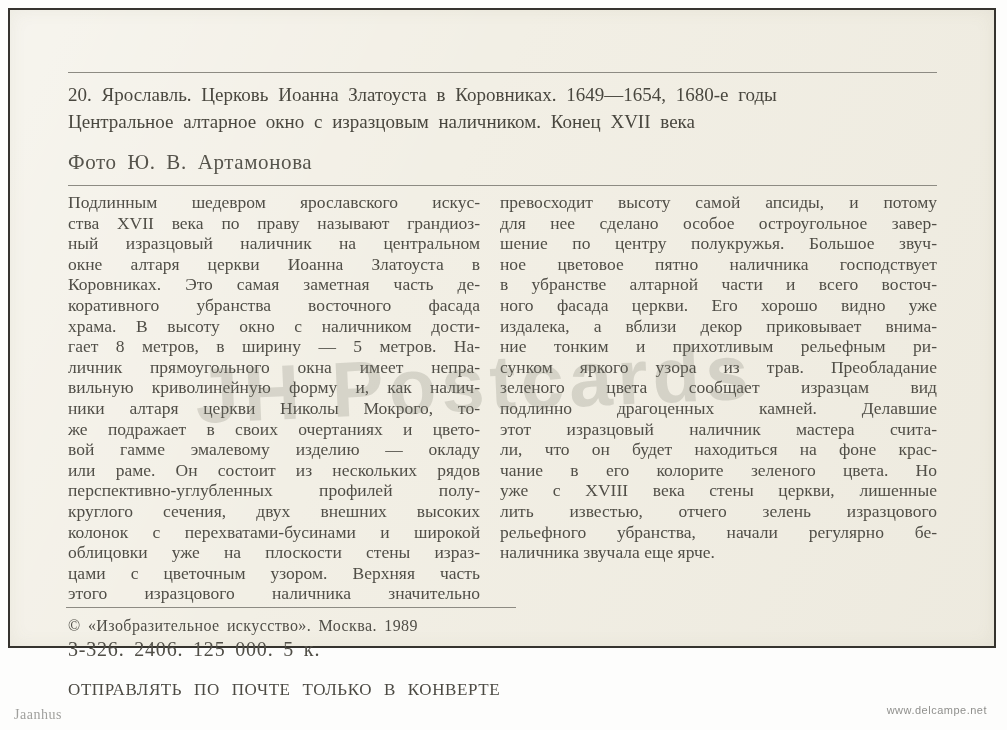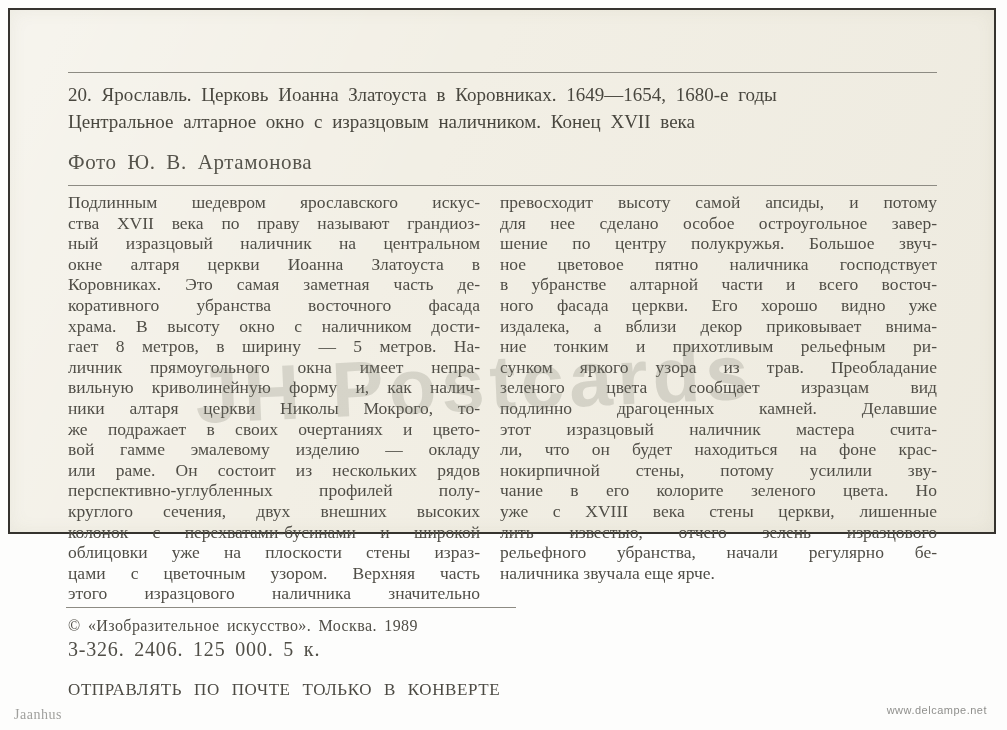--- a/index.html
+++ b/index.html
@@ -16,21 +16,21 @@
   body {
     position: relative;
     background: var(--page-background);
     font-family: "Liberation Serif", "DejaVu Serif", serif;
     color: var(--text);
     overflow: hidden;
   }
   .postcard {
     position: absolute;
     left: 8px; top: 8px;
-    width: 988px; height: 526px;
+    width: 988px; height: 640px;
     border: 2px solid var(--card-border);
     background:
       linear-gradient(115deg, rgba(255,255,255,0.35) 0%, rgba(255,255,255,0) 40%, rgba(205,200,180,0.12) 100%),
       var(--card-background);
     box-shadow: inset 0 0 18px rgba(120,110,80,0.08);
   }
   .rule {
     position: absolute;
     height: 1px;
     background: var(--rule);
@@ -168,21 +168,20 @@
       <div>ное цветовое пятно наличника господствует</div>
       <div>в убранстве алтарной части и всего восточ-</div>
       <div>ного фасада церкви. Его хорошо видно уже</div>
       <div>издалека, а вблизи декор приковывает внима-</div>
       <div>ние тонким и прихотливым рельефным ри-</div>
       <div>сунком яркого узора из трав. Преобладание</div>
       <div>зеленого цвета сообщает изразцам вид</div>
       <div>подлинно драгоценных камней. Делавшие</div>
       <div>этот изразцовый наличник мастера счита-</div>
       <div>ли, что он будет находиться на фоне крас-</div>
-      <div>нокирпичной стены, потому усилили зву-</div>
       <div>чание в его колорите зеленого цвета. Но</div>
       <div>уже с XVIII века стены церкви, лишенные</div>
       <div>лить известью, отчего зелень изразцового</div>
       <div>рельефного убранства, начали регулярно бе-</div>
       <div>наличника звучала еще ярче.</div>
     </div>
 
   <div class="rule rule-bottom"></div>
 
   <div class="publisher">©  «Изобразительное искусство».  Москва.  1989</div>

